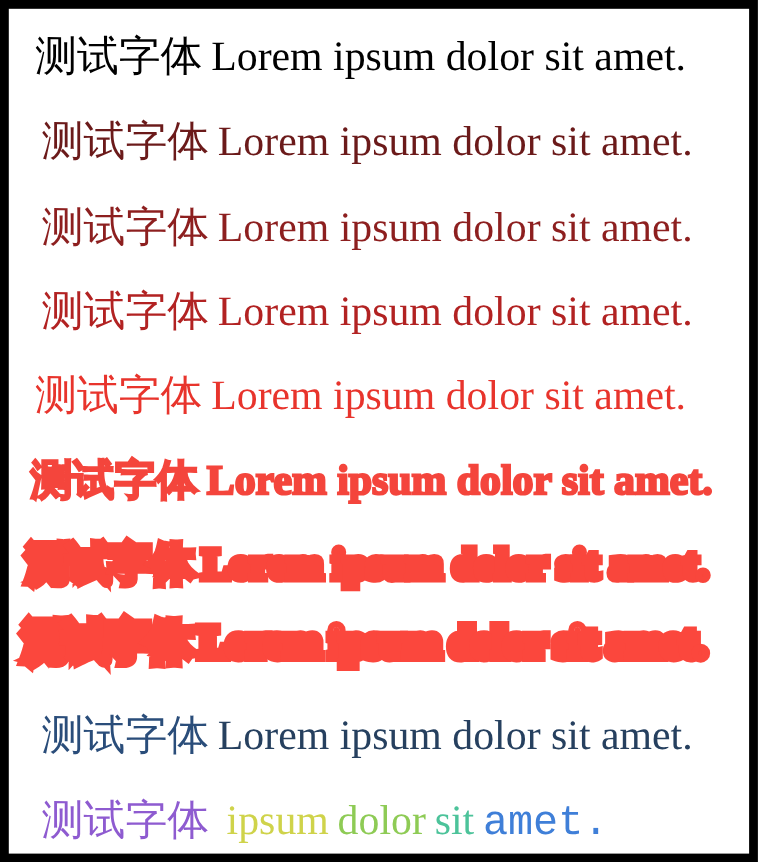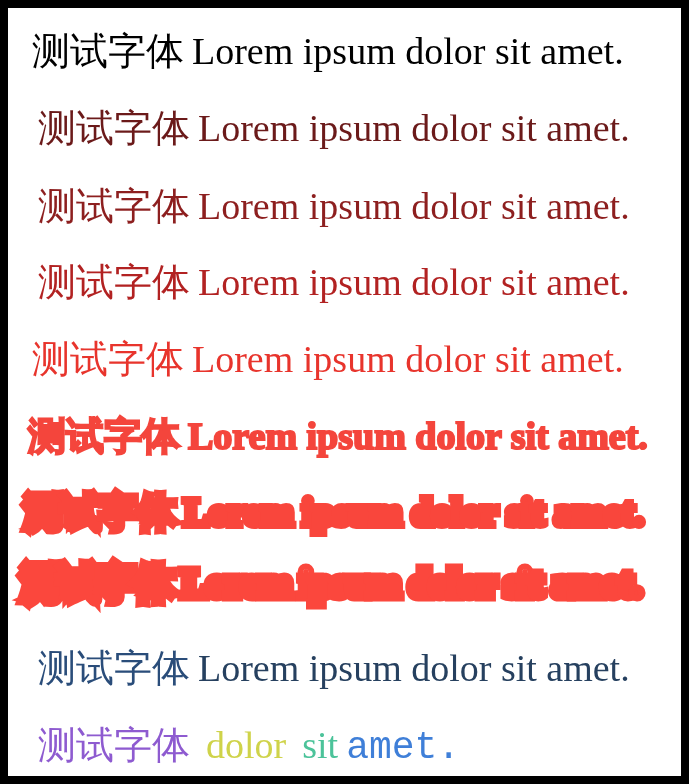--- a/index.html
+++ b/index.html
@@ -120,21 +120,22 @@
   <div class="row" id="row8">
     <span class="cjk">测试字体</span>
     <span class="gap"></span>
     <span class="latin">Lorem ipsum dolor sit amet.</span>
   </div>
 
   <div class="row" id="row9">
     <span class="cjk w0">测试字体</span>
     <span class="gap"></span>
     <span class="gap"></span>
-    <span class="latin w4">dolor</span>
+    <span class="latin w4">ipsum</span>
     <span class="gap"></span>
+    <span class="latin w5">dolor</span>
     <span class="gap"></span>
     <span class="latin w6">sit</span>
     <span class="gap"></span>
     <span class="latin w8">amet.</span>
   </div>
 
 </div>
 
 </body></html>

